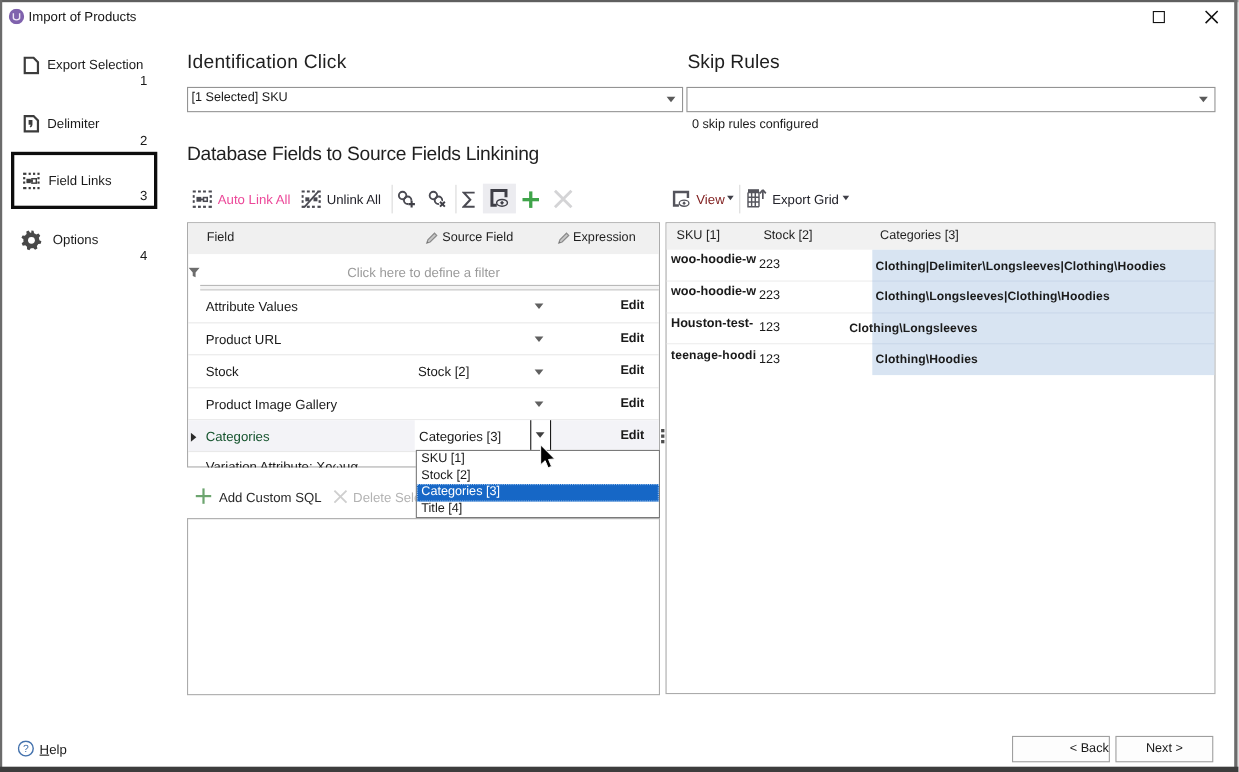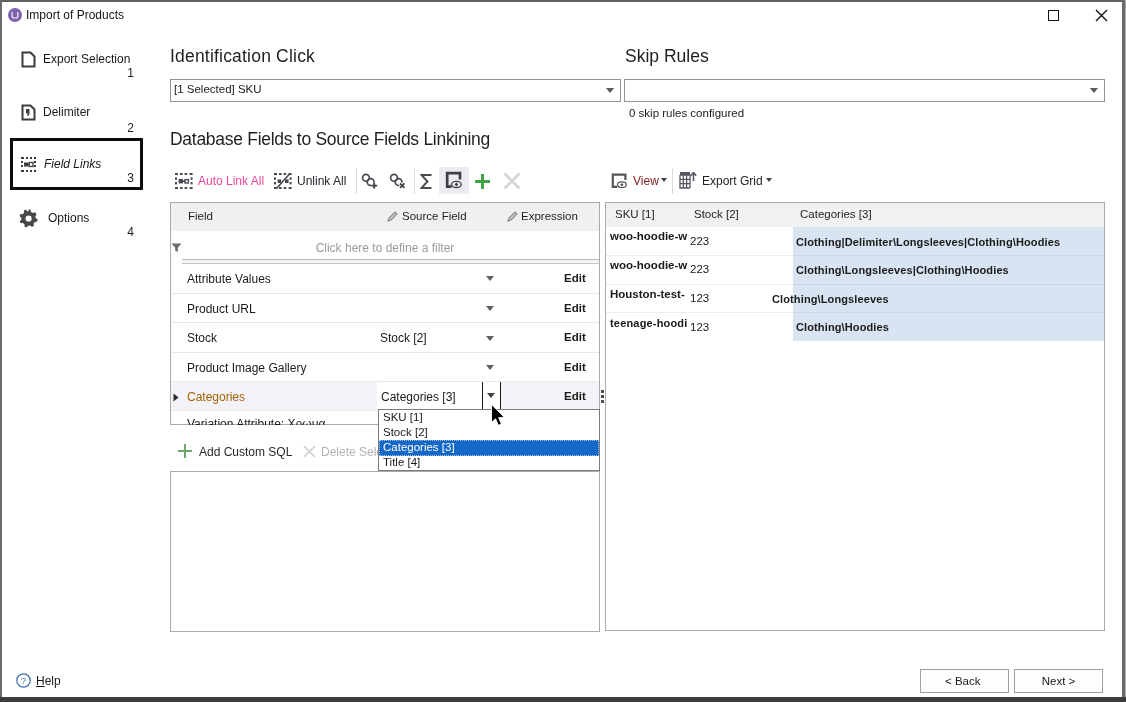--- a/index.html
+++ b/index.html
@@ -55,21 +55,21 @@
       <rect x="14" y="14" width="2" height="2"></rect>
     <rect x="1" y="5" width="2" height="2"></rect>
       <rect x="1" y="9" width="2" height="2"></rect>
     <rect x="14" y="5" width="2" height="2"></rect>
       <rect x="14" y="9" width="2" height="2"></rect>
     <rect x="4" y="6.5" width="4" height="4"></rect>
       <rect x="9" y="6.5" width="4" height="4" fill="none" stroke="#3c3c3c" stroke-width="1.3"></rect>
     <rect x="7" y="7.8" width="3" height="1.4"></rect>
   </g>
 </svg>
-<div class="abs" style="left:44px;top:157px;font-size:12px;font-style:italic;">Field Links</div>
+<div class="abs" style="left:44px;top:157px;font-size:12px;">Field Links</div>
 <div class="abs" style="left:122px;top:171px;width:12px;font-size:12px;text-align:right;">3</div>
 
 <svg class="abs" style="left:19px;top:209px;" width="19" height="19" viewBox="0 0 19 19">
   <path fill="#484848" d="M9.5 0.5 L11.5 0.8 L12 3 A6.6 6.6 0 0 1 13.9 4.1 L16 3.3 L17.6 5.4 L16.3 7.2 A6.6 6.6 0 0 1 16.8 9.3 L18.7 10.4 L18 12.7 L15.8 12.9 A6.6 6.6 0 0 1 14.5 14.6 L15 16.8 L12.9 18 L11.2 16.5 A6.6 6.6 0 0 1 9 16.7 L7.7 18.5 L5.5 17.7 L5.6 15.4 A6.6 6.6 0 0 1 4 14 L1.7 14.3 L0.7 12.2 L2.4 10.7 A6.6 6.6 0 0 1 2.3 8.5 L0.5 7.2 L1.5 5.1 L3.7 5.3 A6.6 6.6 0 0 1 5.2 3.7 L4.9 1.4 L7 0.6 L8.4 2.5 A6.6 6.6 0 0 1 9.5 2.4 Z"></path>
   <circle cx="9.6" cy="9.5" r="3.1" fill="#fff"></circle>
 </svg>
 <div class="abs" style="left:48px;top:211px;font-size:12px;">Options</div>
 <div class="abs" style="left:122px;top:225px;width:12px;font-size:12px;text-align:right;">4</div>
 
 <div class="abs" style="left:170px;top:46px;font-size:17.5px;letter-spacing:0.2px;color:#1f1f1f;">Identification Click</div>
@@ -197,21 +197,21 @@
 <div class="hline" style="left:171px;top:352px;width:428px;"></div>
 <div class="abs" style="left:187px;top:361px;font-size:12px;">Product Image Gallery</div>
 <div class="tri" style="left:486px;top:365px;border-top-color:#606060;"></div>
 <div class="abs" style="left:564px;top:361px;font-size:11.5px;font-weight:bold;">Edit</div>
 <div class="hline" style="left:171px;top:381px;width:428px;"></div>
 
 <div class="bx" style="left:171px;top:382px;width:428px;height:28px;background:#f3f3f7;"></div>
 <svg class="abs" style="left:173px;top:393px;" width="6" height="9" viewBox="0 0 6 9">
     <path d="M0.5 0.5 L5.5 4.5 L0.5 8.5 Z" fill="#2b2b2b"></path>
   </svg>
-<div class="abs" style="left:187px;top:390px;font-size:12px;color:#a16207;">Categories</div>
+<div class="abs" style="left:187px;top:390px;font-size:12px;color:#14532d;">Categories</div>
 <div class="bx" style="left:377px;top:382px;width:124px;height:28px;background:#fff;"></div>
 <div class="abs" style="left:381px;top:390px;font-size:12px;">Categories [3]</div>
 <div class="abs" style="left:482px;top:382px;width:1px;height:28px;background:#1a1a1a;"></div>
 <div class="abs" style="left:500px;top:382px;width:1px;height:28px;background:#1a1a1a;"></div>
 <div class="tri" style="left:487px;top:393px;border-top-color:#3f3f3f;"></div>
 <div class="abs" style="left:564px;top:390px;font-size:11.5px;font-weight:bold;">Edit</div>
 <div class="hline" style="left:171px;top:410px;width:428px;"></div>
 
 <div class="abs" style="left:187px;top:418px;height:7px;overflow:hidden;font-size:12px;">
     <div style="margin-top:-1px;">Variation Attribute: Χρωμα</div>
@@ -285,14 +285,14 @@
 <div class="abs" style="left:796px;top:236px;font-size:11px;font-weight:bold;letter-spacing:0.12px;">Clothing|Delimiter\Longsleeves|Clothing\Hoodies</div>
 <div class="abs" style="left:796px;top:264px;font-size:11px;font-weight:bold;letter-spacing:0.12px;">Clothing\Longsleeves|Clothing\Hoodies</div>
 <div class="abs" style="left:772px;top:293px;font-size:11px;font-weight:bold;letter-spacing:0.12px;">Clothing\Longsleeves</div>
 <div class="abs" style="left:796px;top:321px;font-size:11px;font-weight:bold;letter-spacing:0.12px;">Clothing\Hoodies</div>
 
 <svg class="abs" style="left:16px;top:673px;" width="15" height="15" viewBox="0 0 15 15">
   <circle cx="7.5" cy="7.5" r="6.7" fill="none" stroke="#4472ad" stroke-width="1.3"></circle>
   <text x="7.5" y="11" text-anchor="middle" font-size="9.5" font-family="Liberation Sans" fill="#4472ad">?</text>
 </svg>
 <div class="abs" style="left:36px;top:674px;font-size:12px;"><span style="text-decoration:underline;">H</span>elp</div>
-<div class="bx" style="left:920px;top:669px;width:89px;height:24px;border:1px solid #9f9f9f;background:#fdfdfd;text-align:left;font-size:11.5px;line-height:22px;padding-left:24px;">&lt; Back</div>
+<div class="bx" style="left:920px;top:669px;width:89px;height:24px;border:1px solid #9f9f9f;background:#fdfdfd;text-align:right;font-size:11.5px;line-height:22px;">&lt; Back</div>
 <div class="bx" style="left:1014px;top:669px;width:89px;height:24px;border:1px solid #9f9f9f;background:#fdfdfd;text-align:center;font-size:11.5px;line-height:22px;">Next &gt;</div>
 
 </body></html>

